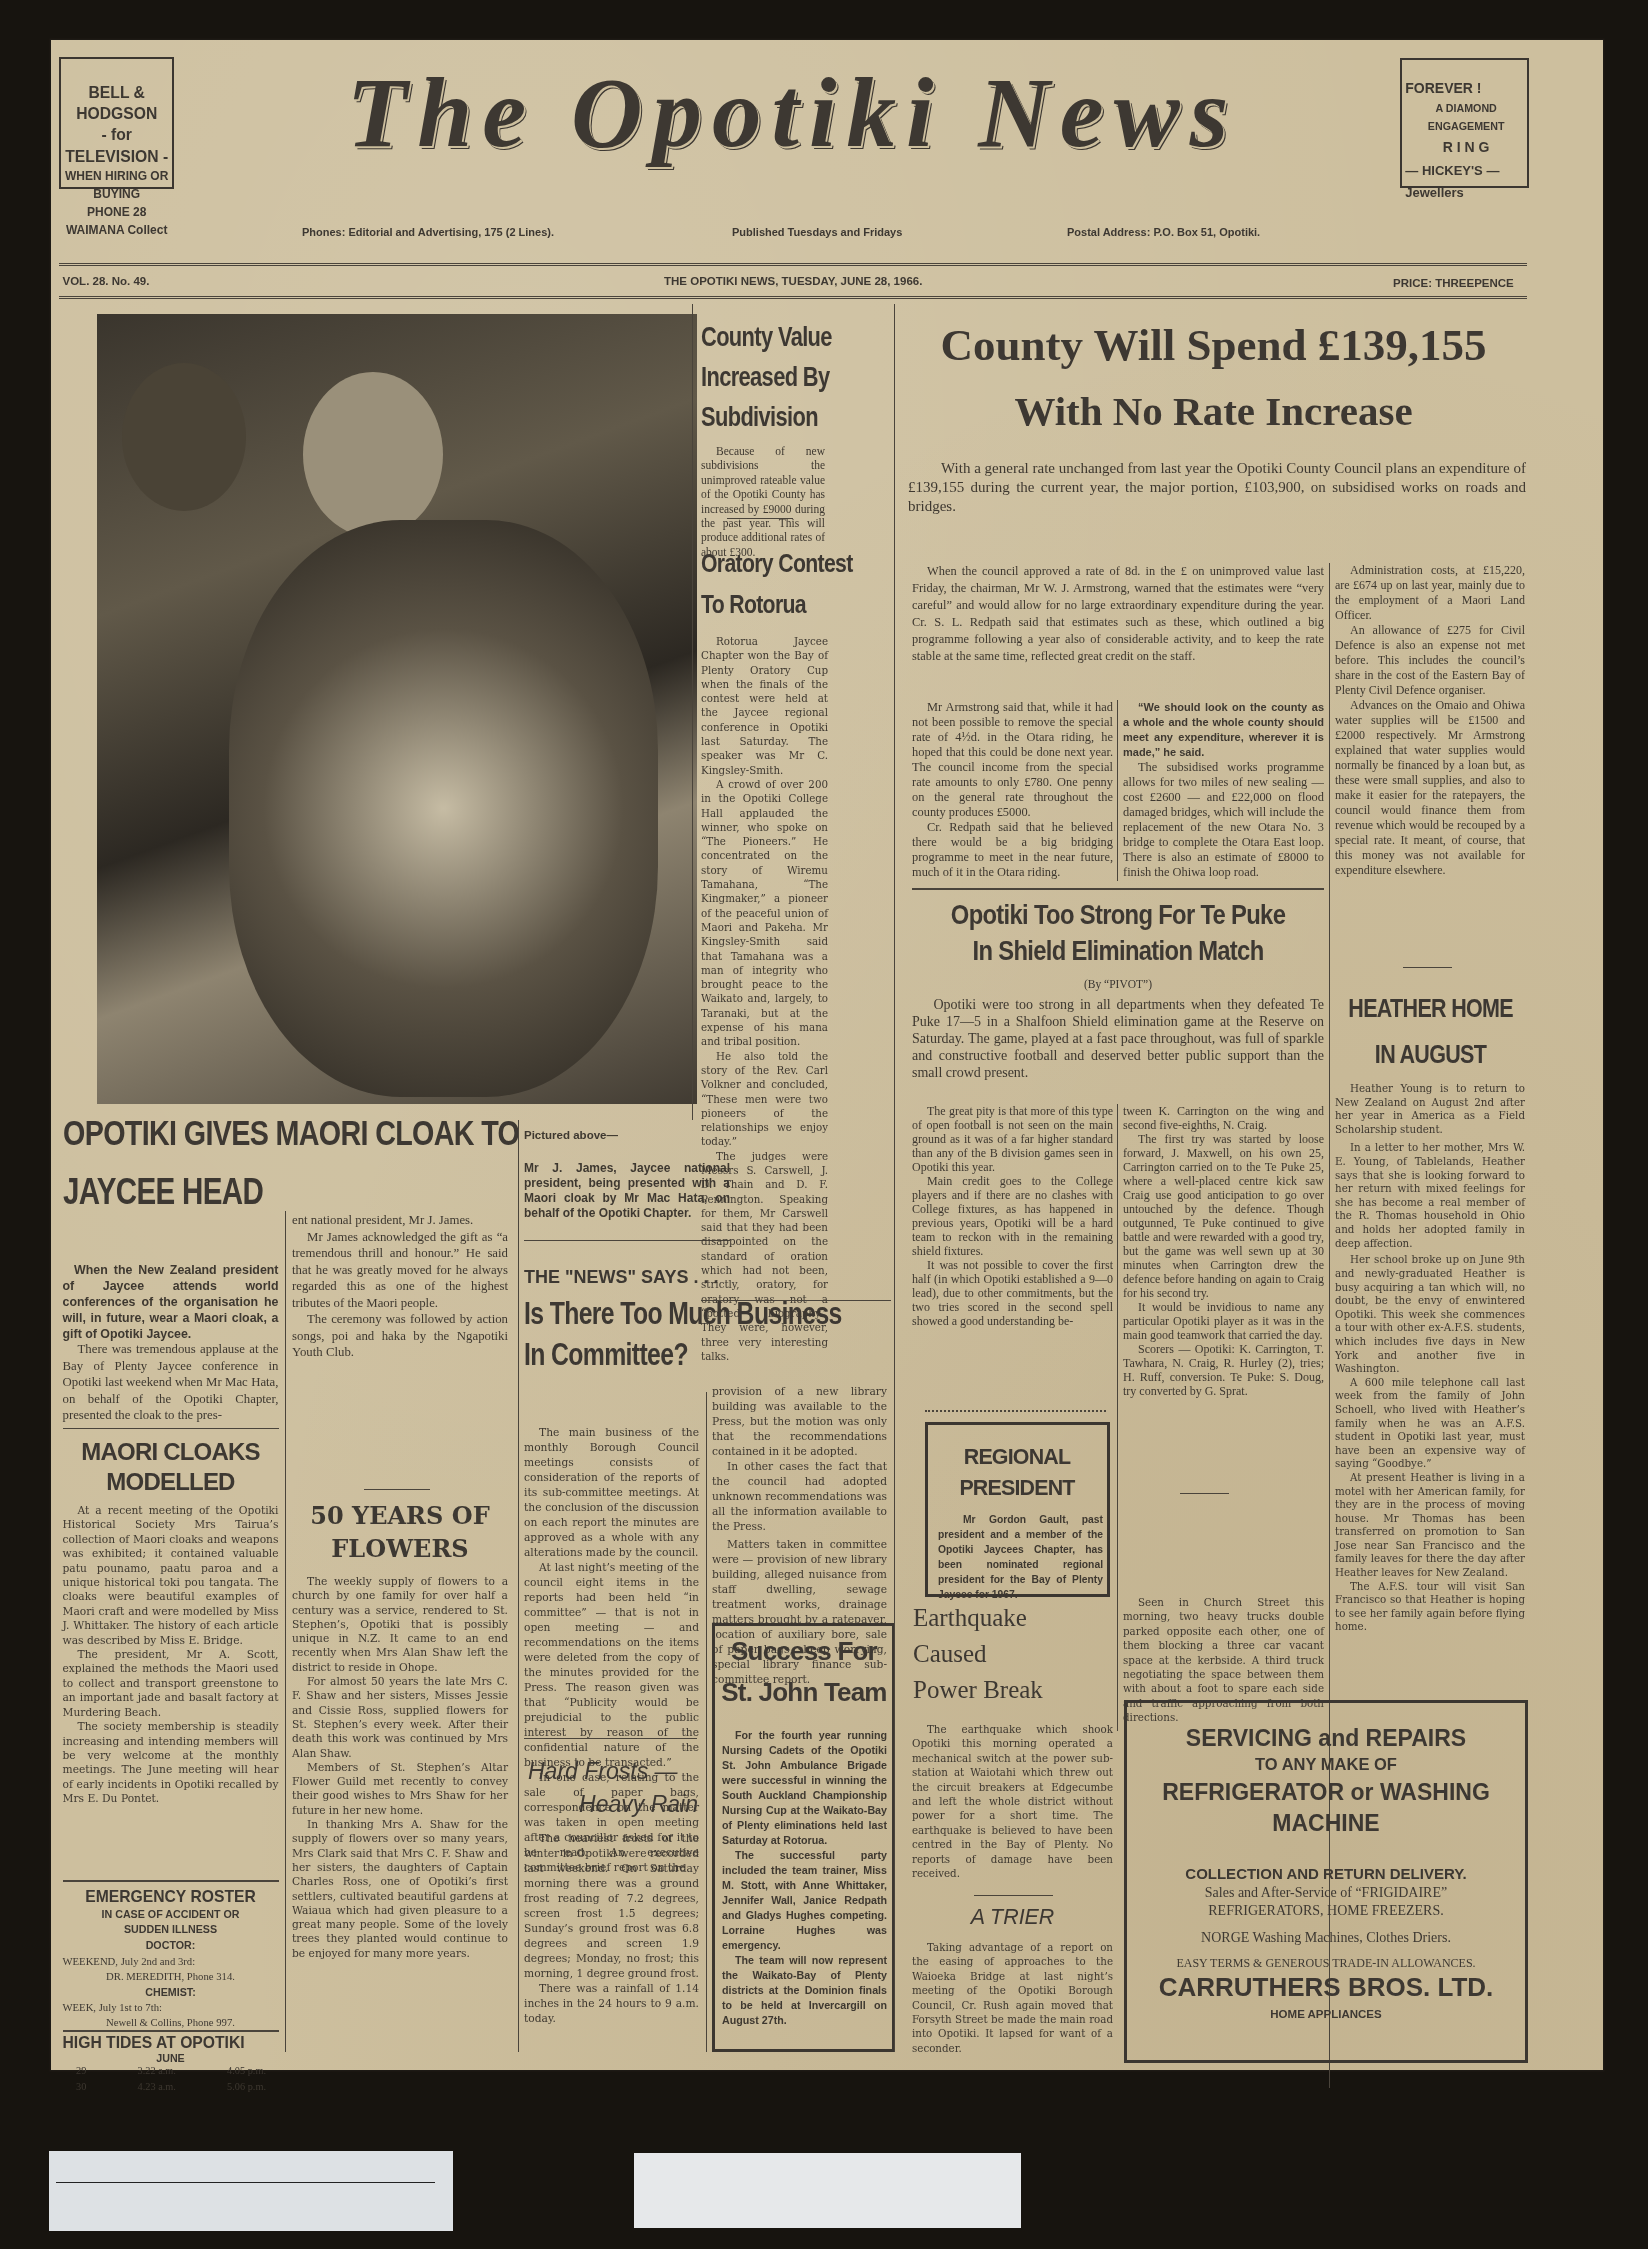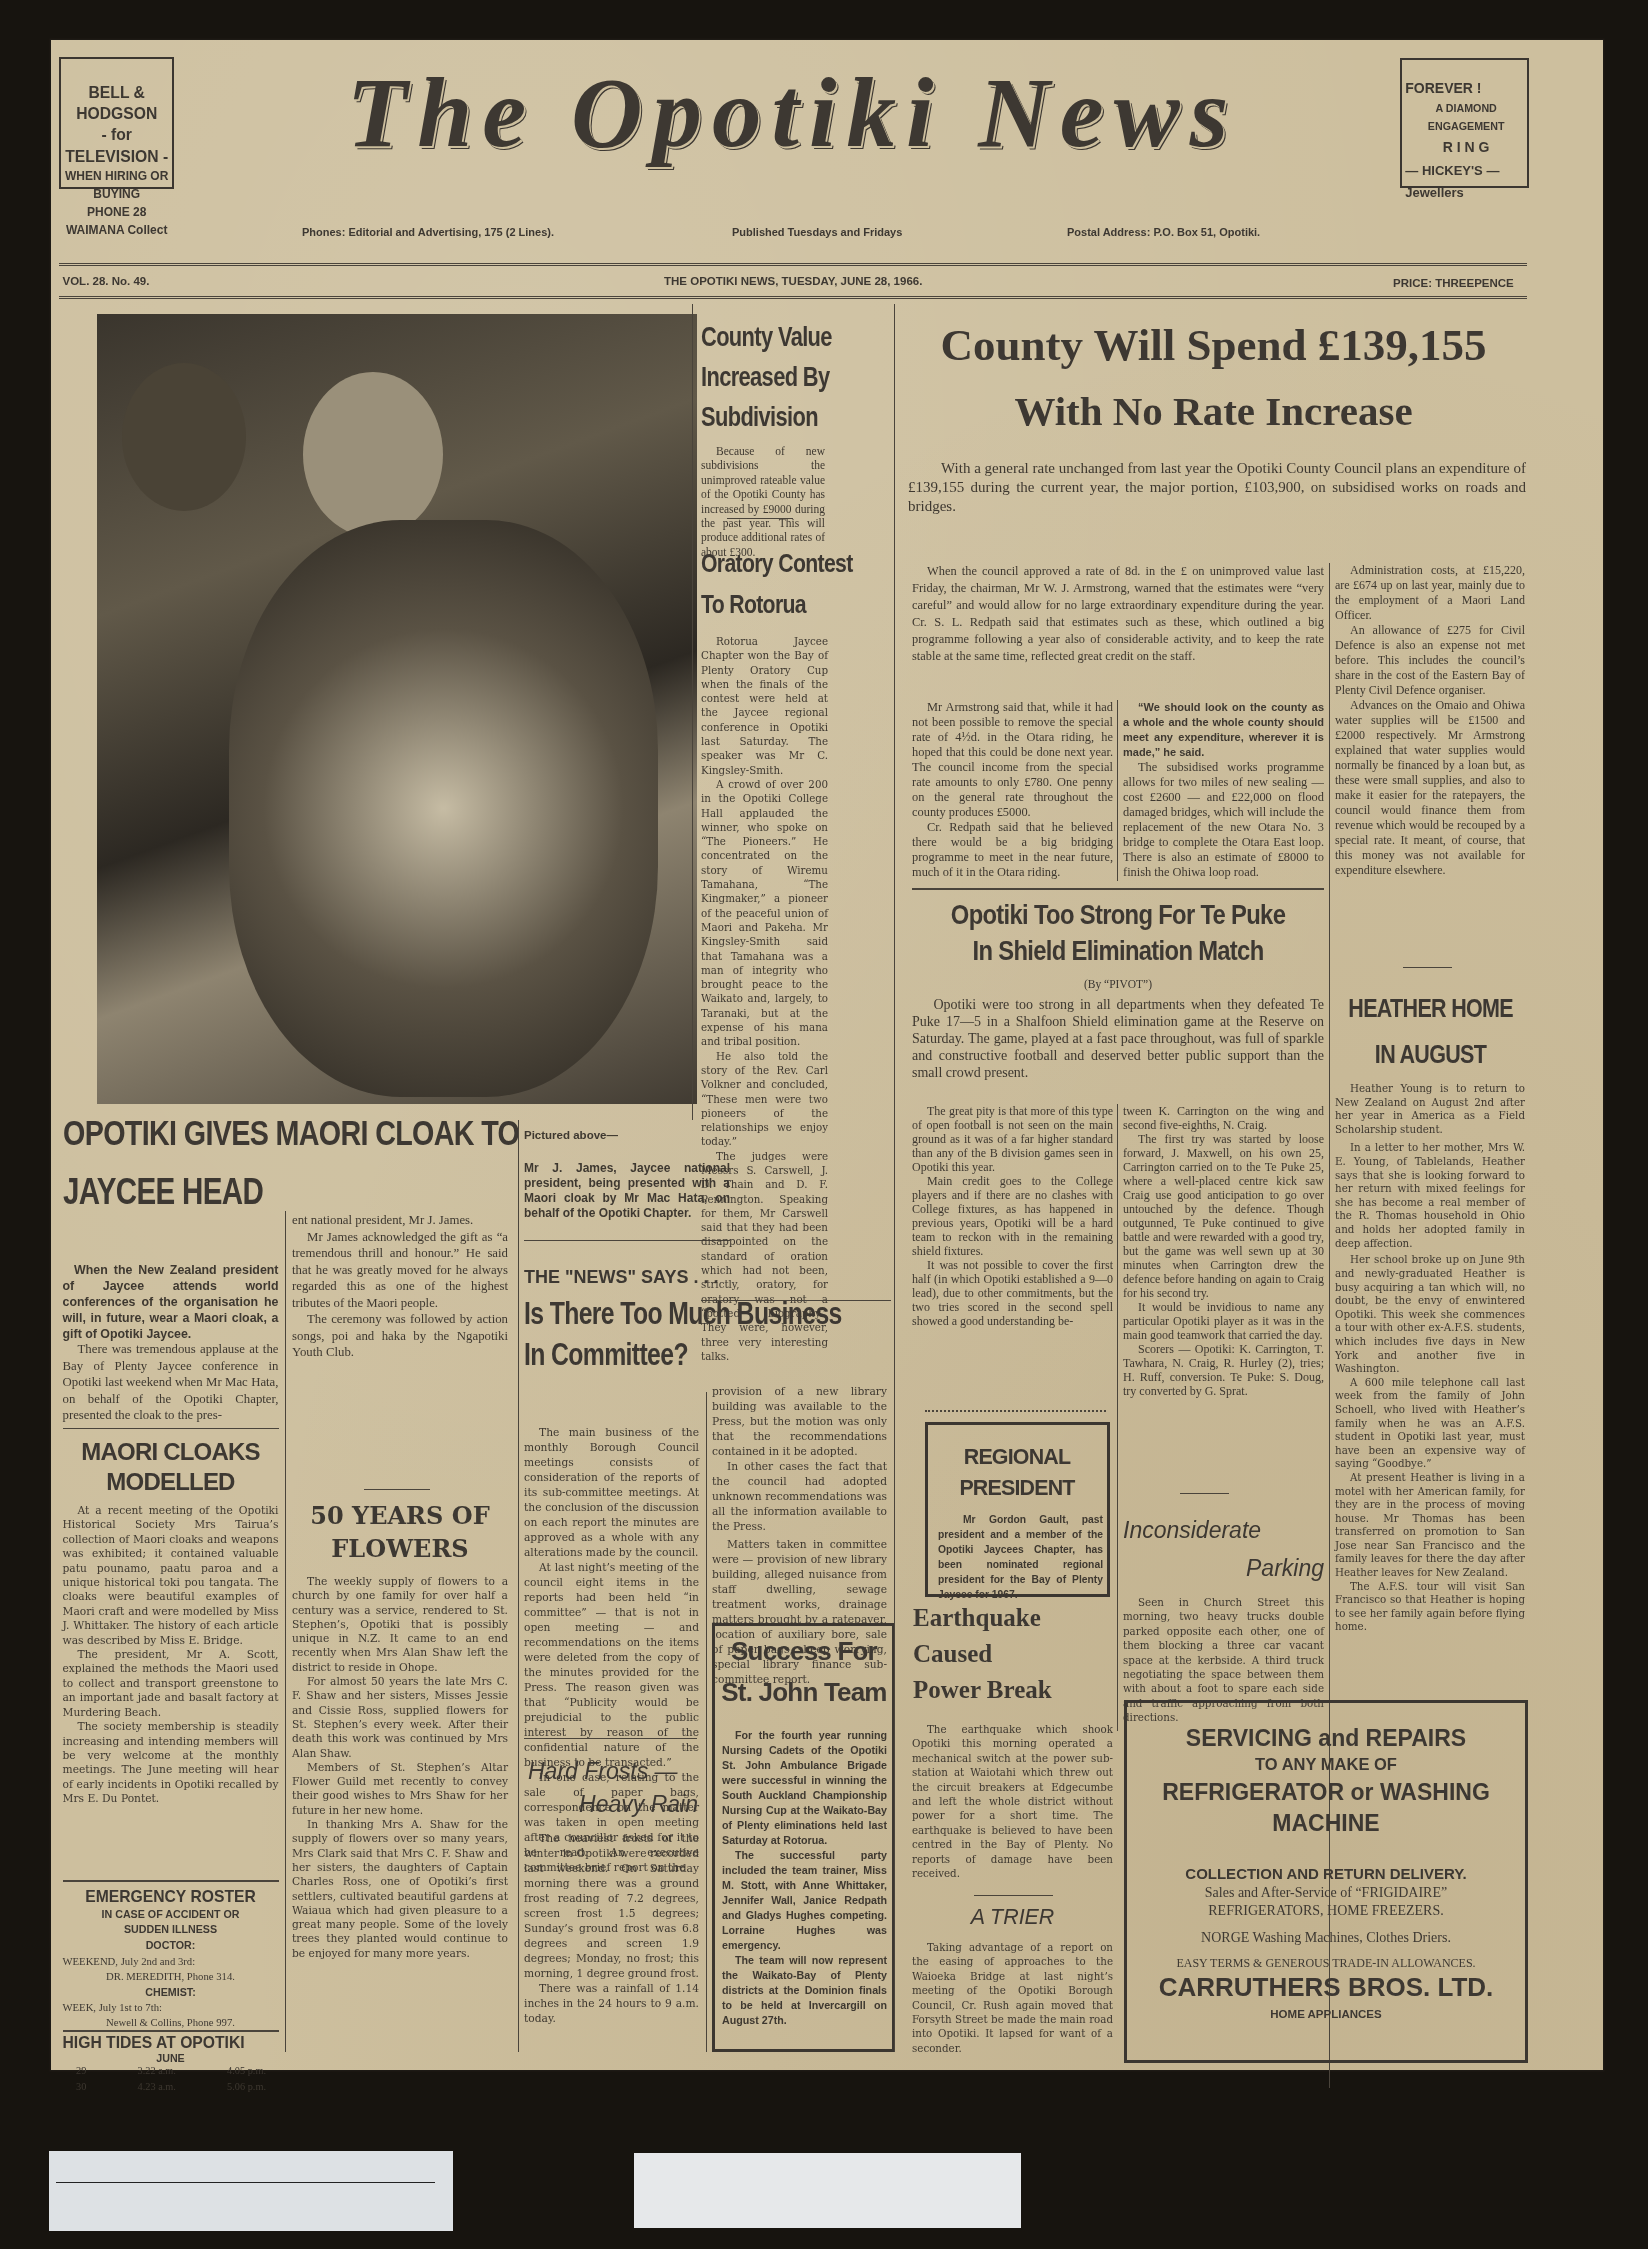--- a/index.html
+++ b/index.html
@@ -235,39 +235,35 @@
   </div>
   <div class="rule" style="left:874px;top:1370px;width:181px;border-top:2.5px dotted #4a443b"></div>
 
   <div class="abs box" style="left:874px;top:1382px;width:185px;height:175px;border-width:3.3px"></div>
   <div class="abs hl center" style="left:877px;top:1402px;width:178px;font-size:21.4px;line-height:31px">
     <div>REGIONAL</div>
     <div>PRESIDENT</div>
   </div>
   <div class="abs colb" style="left:887px;top:1472px;width:165px;font-size:10.3px;line-height:15px;text-indent:25px">Mr Gordon Gault, past president and a member of the Opotiki Jaycees Chapter, has been nominated regional president for the Bay of Plenty Jaycee for 1967.</div>
 
-  <div class="abs serif" style="left:862px;top:1560px;font-weight:bold;font-size:25px;line-height:36px;color:#3d3832">
+  <div class="abs serif" style="left:862px;top:1560px;font-weight:normal;font-size:25px;line-height:36px;color:#3d3832">
     <div>Earthquake</div>
     <div>Caused</div>
     <div>Power Break</div>
   </div>
   <div class="col" style="left:861px;top:1682px;width:201px;font-family:'DejaVu Serif',serif;font-size:10.3px;line-height:14.4px">
     <p>The earthquake which shook Opotiki this morning operated a mechanical switch at the power sub-station at Waiotahi which threw out the circuit breakers at Edgecumbe and left the whole district without power for a short time. The earthquake is believed to have been centred in the Bay of Plenty. No reports of damage have been received.</p>
   </div>
   <div class="rule" style="left:923px;top:1855px;width:79px"></div>
   <div class="abs sans center" style="left:861px;top:1865px;width:201px;font-size:21.4px;font-style:italic;color:#3d3832">A TRIER</div>
   <div class="col" style="left:861px;top:1900px;width:201px;font-family:'DejaVu Serif',serif;font-size:10.3px;line-height:14.4px">
     <p>Taking advantage of a report on the easing of approaches to the Waioeka Bridge at last night’s meeting of the Opotiki Borough Council, Cr. Rush again moved that Forsyth Street be made the main road into Opotiki. It lapsed for want of a seconder.</p>
   </div>
 
   <div class="rule" style="left:1129px;top:1453px;width:49px"></div>
-  <div class="abs sans" style="left:1072px;top:1471px;width:201px;font-size:23px;font-style:italic;color:#3d3832;line-height:38px">
-    <div>Inconsiderate</div>
-    <div style="text-align:right">Parking</div>
-  </div>
   <div class="col" style="left:1072px;top:1555px;width:201px;font-family:'DejaVu Serif',serif;font-size:10.3px;line-height:14.4px">
     <p>Seen in Church Street this morning, two heavy trucks double parked opposite each other, one of them blocking a three car vacant space at the kerbside. A third truck negotiating the space between them with about a foot to spare each side and traffic approaching from both directions.</p>
   </div>
 
   <div class="abs hl center" style="left:1284px;top:945px;width:191px;font-size:25px;line-height:46px;transform:scaleX(.86)">
     <div style="white-space:nowrap">HEATHER HOME</div>
     <div>IN AUGUST</div>
   </div>
   <div class="col" style="left:1284px;top:1042px;width:190px;font-family:'DejaVu Serif',serif;font-size:10.3px;line-height:13.6px">
     <p>Heather Young is to return to New Zealand on August 2nd after her year in America as a Field Scholarship student.</p>

